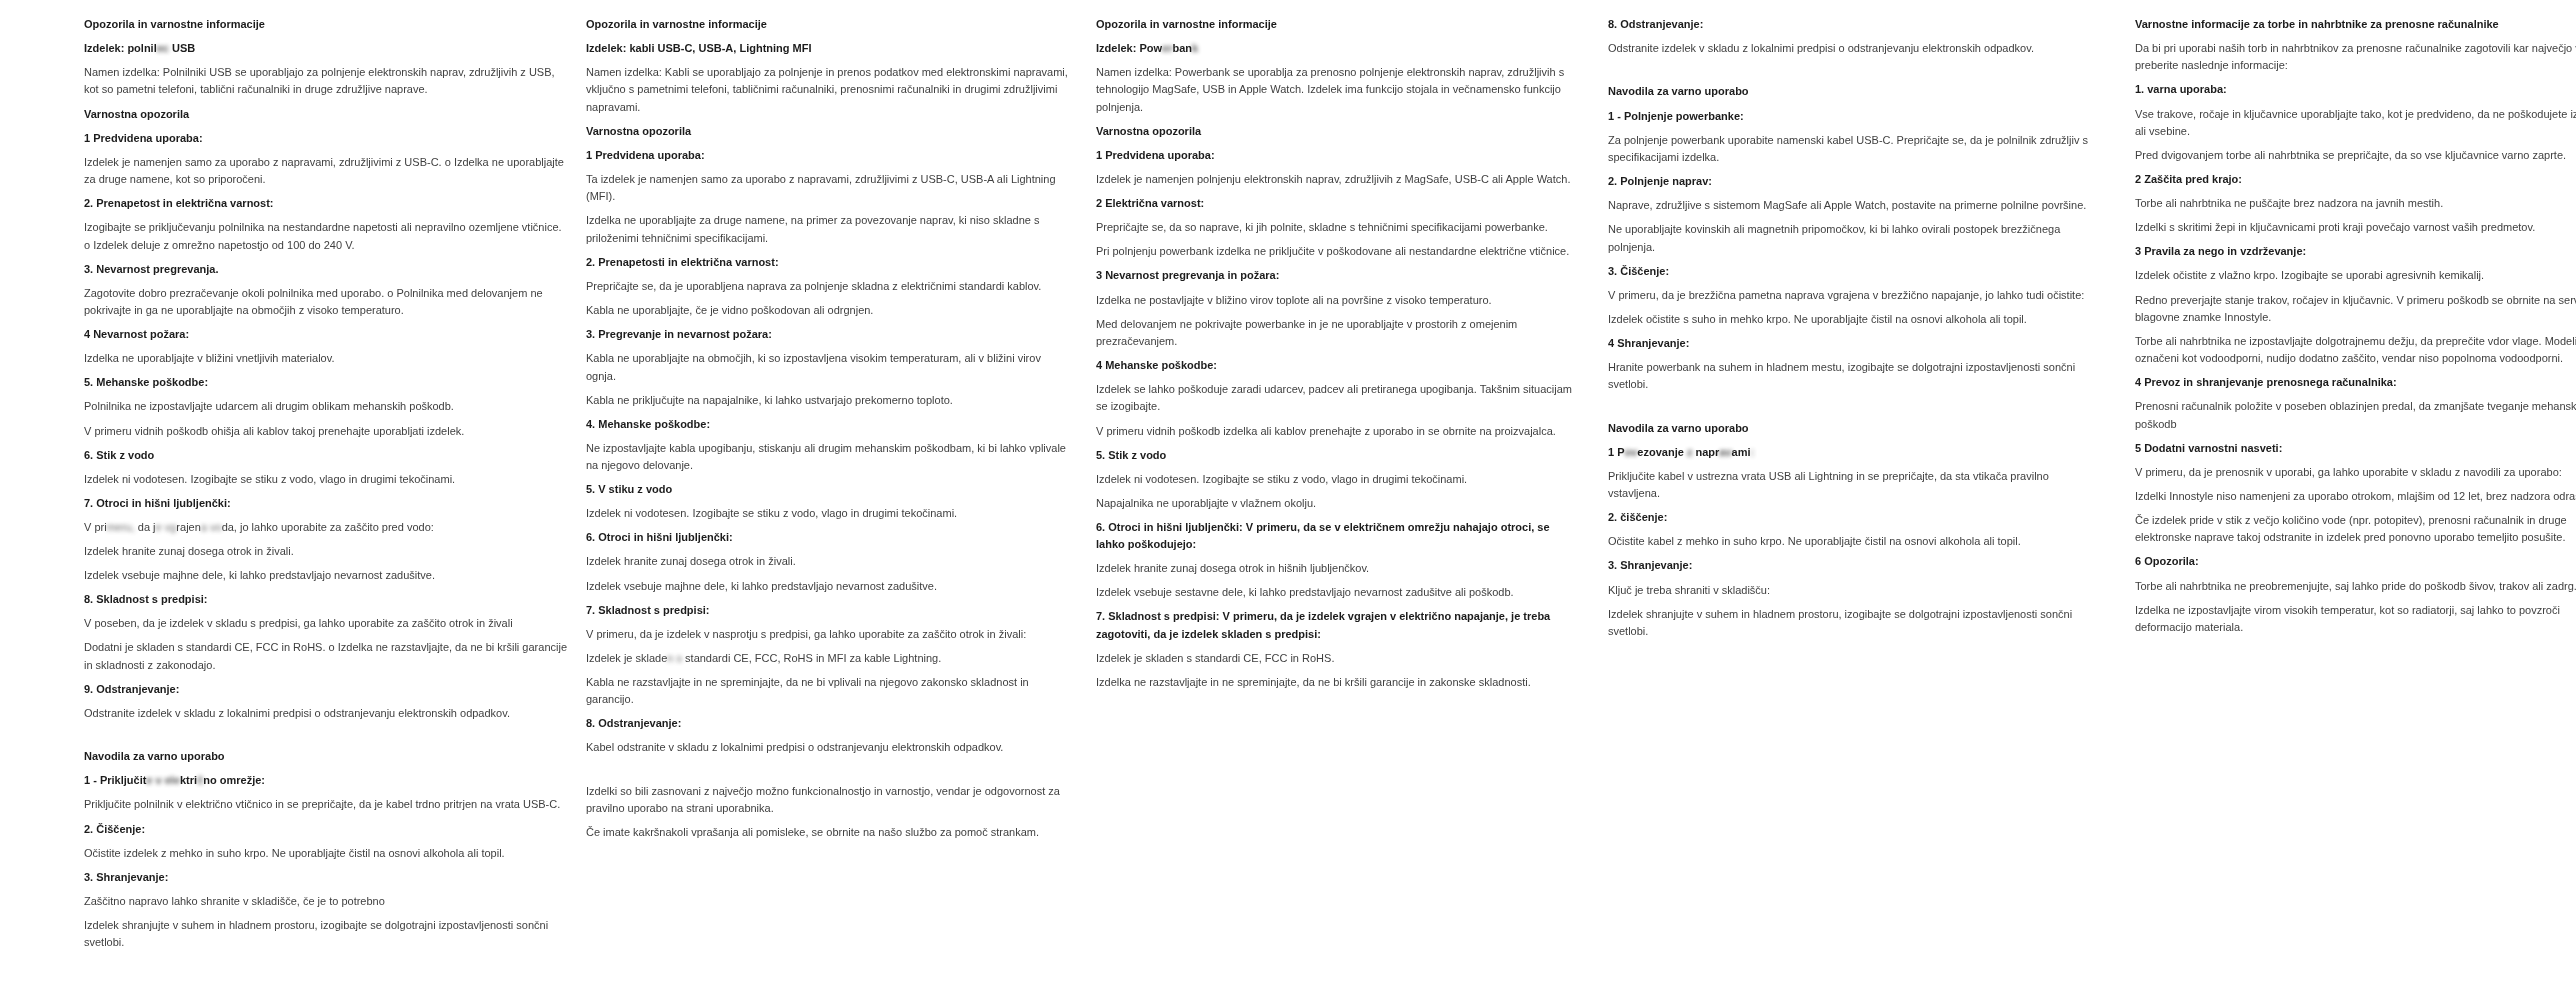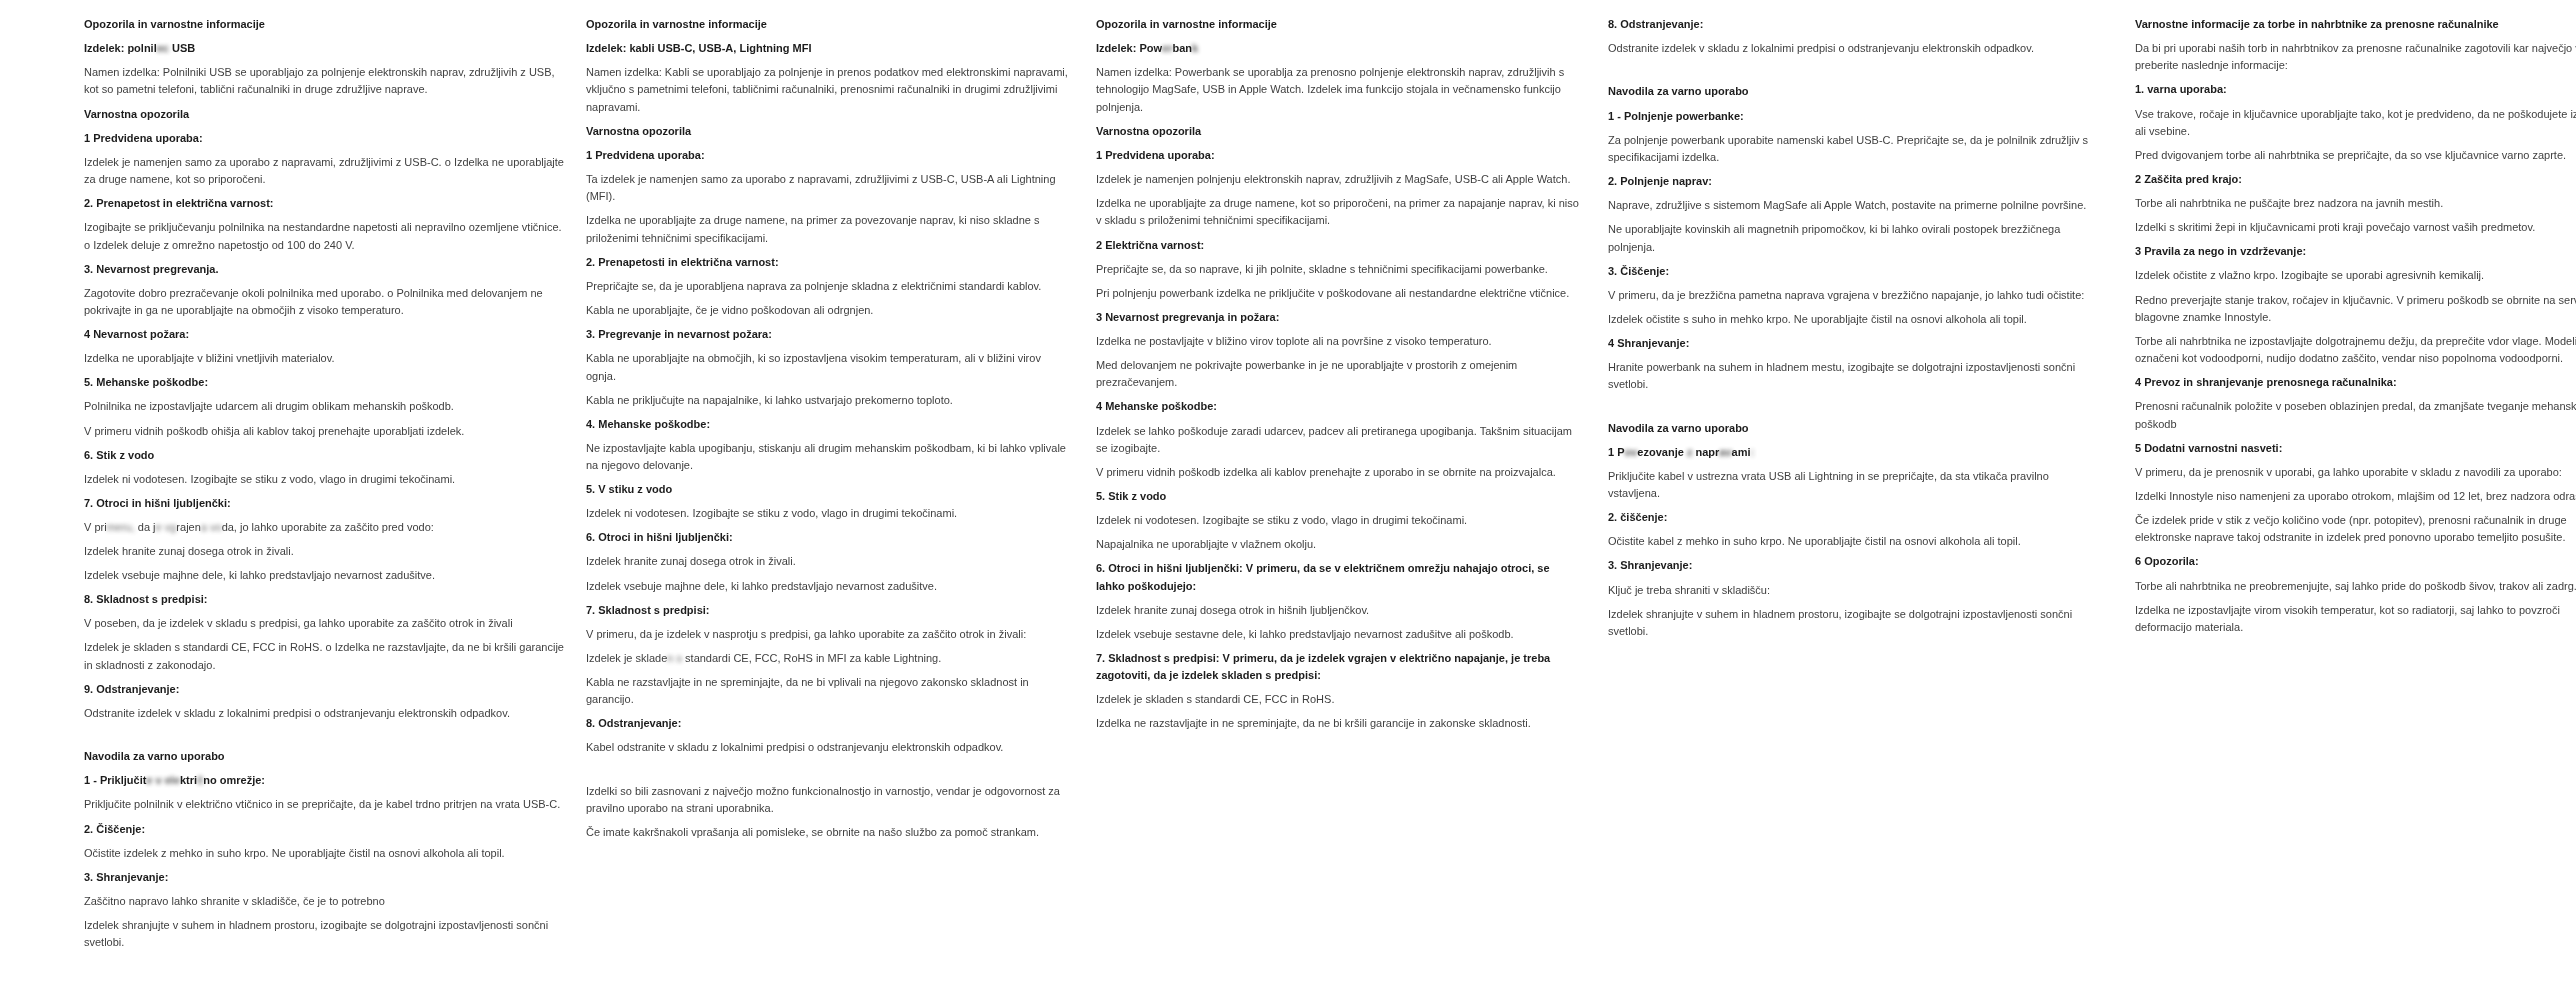--- a/index.html
+++ b/index.html
@@ -42,21 +42,21 @@
       <p><span>Polnilnika ne izpostavljajte udarcem ali drugim oblikam mehanskih poškodb.</span></p>
       <p><span>V primeru vidnih poškodb ohišja ali kablov takoj prenehajte uporabljati izdelek.</span></p>
       <h3><span>6. Stik z vodo</span></h3>
       <p><span>Izdelek ni vodotesen. Izogibajte se stiku z vodo, vlago in drugimi tekočinami.</span></p>
       <h3><span>7. Otroci in hišni ljubljenčki:</span></h3>
       <p><span>V pri</span><span class="sm">meru, </span><span>da j</span><span class="sm">e vg</span><span>rajen</span><span class="sm">a vo</span><span>da, jo lahko uporabite za zaščito pred vodo:</span></p>
       <p><span>Izdelek hranite zunaj dosega otrok in živali.</span></p>
       <p><span>Izdelek vsebuje majhne dele, ki lahko predstavljajo nevarnost zadušitve.</span></p>
       <h3><span>8. Skladnost s predpisi:</span></h3>
       <p><span>V poseben, da je izdelek v skladu s predpisi, ga lahko uporabite za zaščito otrok in živali</span></p>
-      <p><span>Izdelek je skladen s standardi CE, FCC in RoHS. o Izdelka ne razstavljajte, da ne bi kršili garancije in skladnosti z zakonodajo.</span></p>
+      <p><span>Dodatni je skladen s standardi CE, FCC in RoHS. o Izdelka ne razstavljajte, da ne bi kršili garancije in skladnosti z zakonodajo.</span></p>
       <h3><span>9. Odstranjevanje:</span></h3>
       <p><span>Odstranite izdelek v skladu z lokalnimi predpisi o odstranjevanju elektronskih odpadkov.</span></p>
       <div class="gap"></div>
       <h3><span>Navodila za varno uporabo</span></h3>
       <h3><span>1 - Priključit</span><span class="sm">e v ele</span><span>ktri</span><span class="sm">č</span><span>no omrežje:</span></h3>
       <p><span>Priključite polnilnik v električno vtičnico in se prepričajte, da je kabel trdno pritrjen na vrata USB-C.</span></p>
       <h3><span>2. Čiščenje:</span></h3>
       <p><span>Očistite izdelek z mehko in suho krpo. Ne uporabljajte čistil na osnovi alkohola ali topil.</span></p>
       <h3><span>3. Shranjevanje:</span></h3>
       <p><span>Zaščitno napravo lahko shranite v skladišče, če je to potrebno</span></p>
@@ -93,21 +93,20 @@
       <p><span>Izdelki so bili zasnovani z največjo možno funkcionalnostjo in varnostjo, vendar je odgovornost za pravilno uporabo na strani uporabnika.</span></p>
       <p><span>Če imate kakršnakoli vprašanja ali pomisleke, se obrnite na našo službo za pomoč strankam.</span></p>
     </section>
   <section class="col" style="left:1048px">
       <h3><span>Opozorila in varnostne informacije</span></h3>
       <h3><span>Izdelek: Pow</span><span class="sm">er</span><span>ban</span><span class="sm">k</span></h3>
       <p><span>Namen izdelka: Powerbank se uporablja za prenosno polnjenje elektronskih naprav, združljivih s tehnologijo MagSafe, USB in Apple Watch. Izdelek ima funkcijo stojala in večnamensko funkcijo polnjenja.</span></p>
       <h3><span>Varnostna opozorila</span></h3>
       <h3><span>1 Predvidena uporaba:</span></h3>
       <p><span>Izdelek je namenjen polnjenju elektronskih naprav, združljivih z MagSafe, USB-C ali Apple Watch.</span></p>
-      <p><span>Izdelka ne uporabljajte za druge namene, kot so priporočeni, na primer za napajanje naprav, ki niso v skladu s priloženimi tehničnimi specifikacijami.</span></p>
       <h3><span>2 Električna varnost:</span></h3>
       <p><span>Prepričajte se, da so naprave, ki jih polnite, skladne s tehničnimi specifikacijami powerbanke.</span></p>
       <p><span>Pri polnjenju powerbank izdelka ne priključite v poškodovane ali nestandardne električne vtičnice.</span></p>
       <h3><span>3 Nevarnost pregrevanja in požara:</span></h3>
       <p><span>Izdelka ne postavljajte v bližino virov toplote ali na površine z visoko temperaturo.</span></p>
       <p><span>Med delovanjem ne pokrivajte powerbanke in je ne uporabljajte v prostorih z omejenim prezračevanjem.</span></p>
       <h3><span>4 Mehanske poškodbe:</span></h3>
       <p><span>Izdelek se lahko poškoduje zaradi udarcev, padcev ali pretiranega upogibanja. Takšnim situacijam se izogibajte.</span></p>
       <p><span>V primeru vidnih poškodb izdelka ali kablov prenehajte z uporabo in se obrnite na proizvajalca.</span></p>
       <h3><span>5. Stik z vodo</span></h3>

